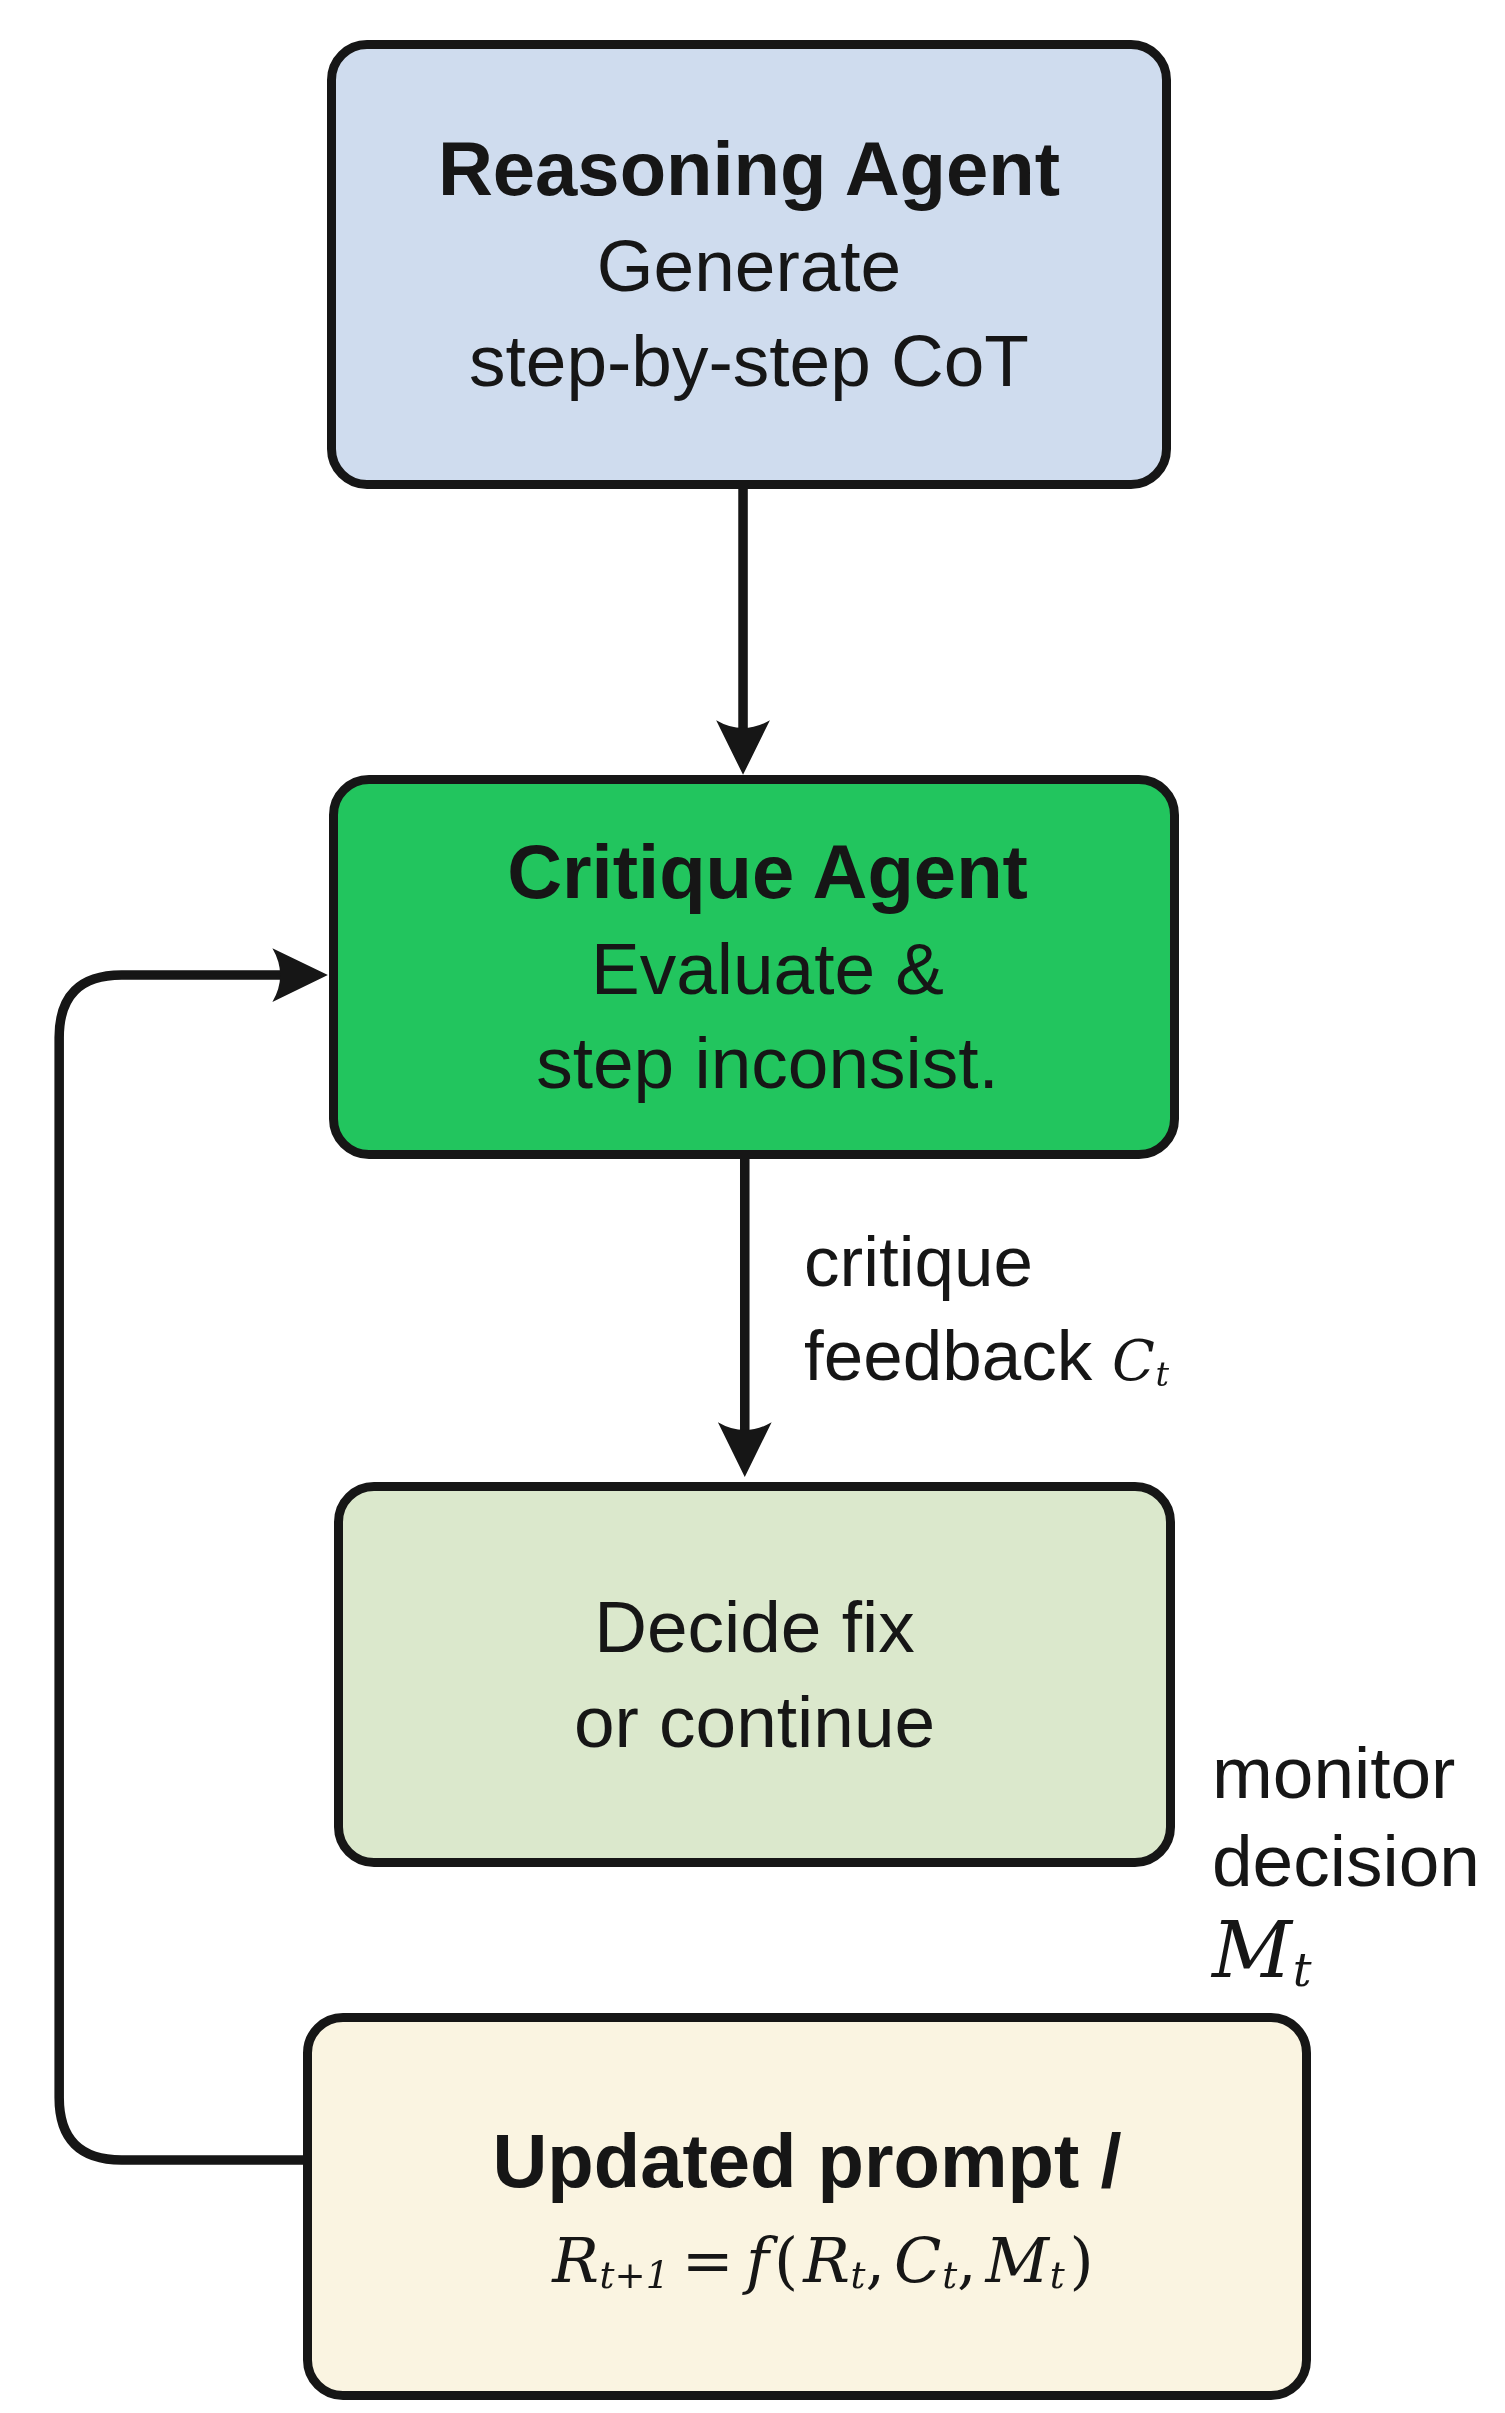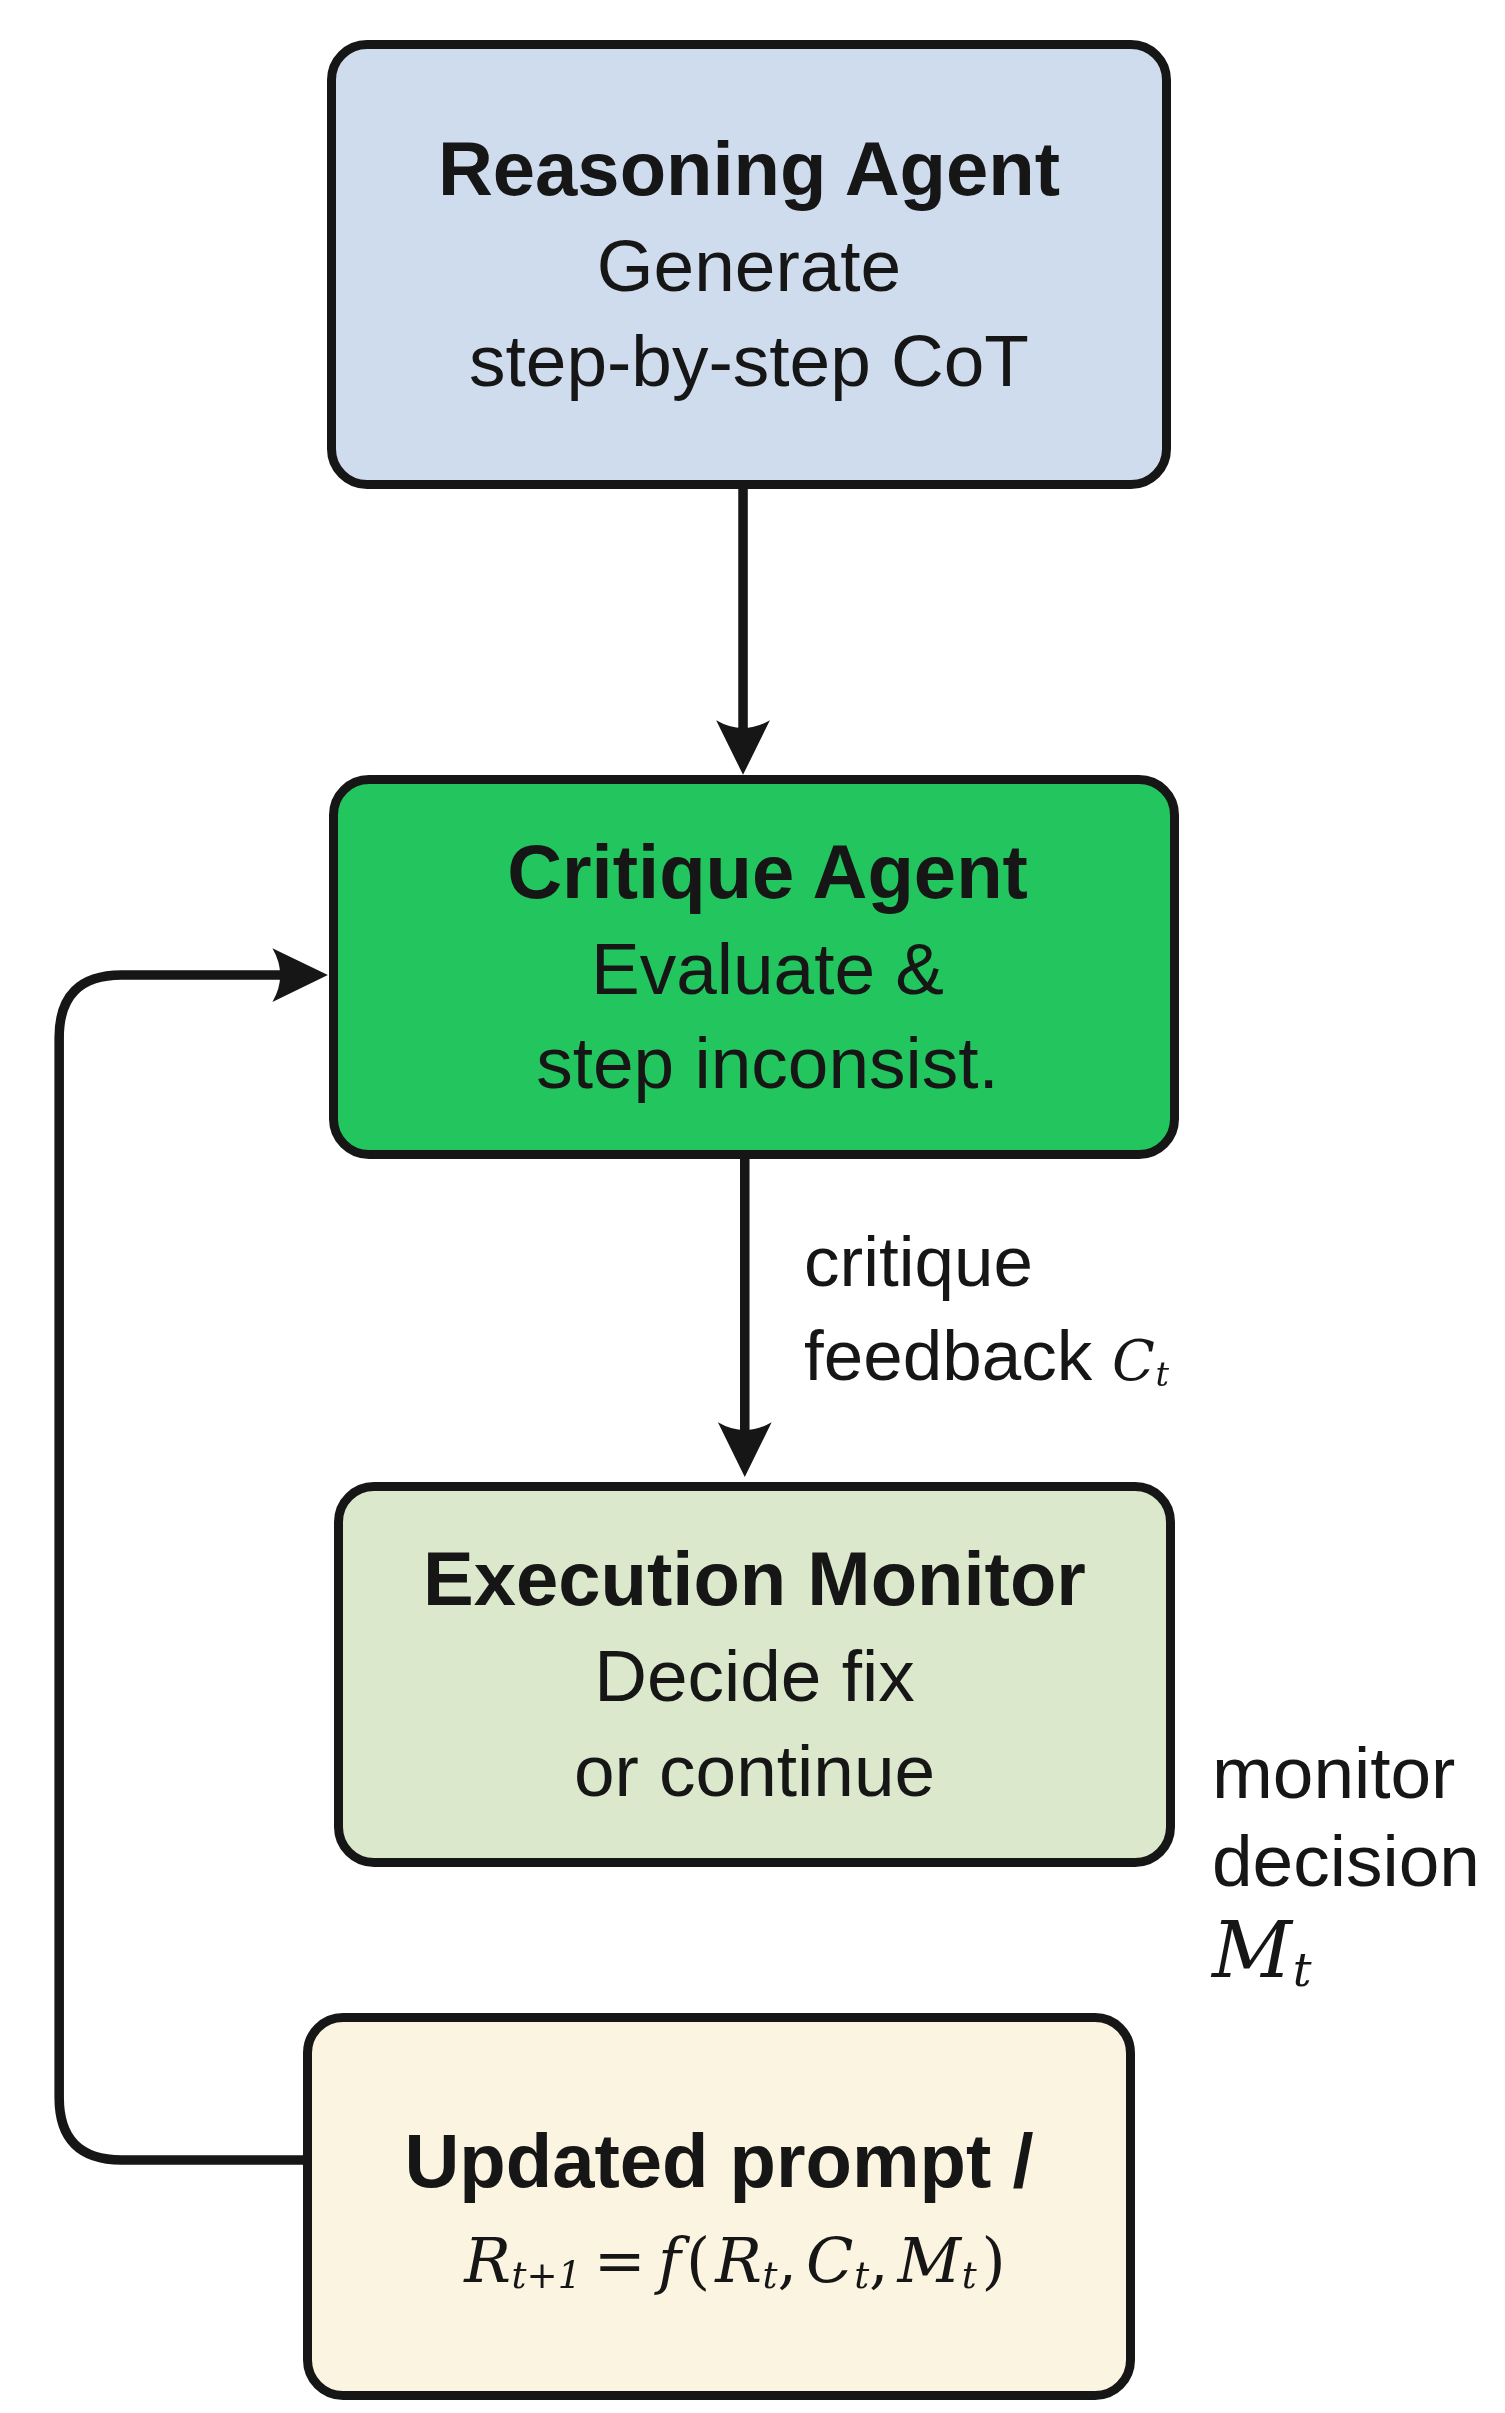--- a/index.html
+++ b/index.html
@@ -38,21 +38,21 @@
     font-size: 76px;
     line-height: 1.3;
   }
   .box-line {
     font-size: 73px;
     line-height: 1.3;
   }
   #box-reasoning { left: 327px; top: 40px;  width: 844px;  height: 449px; }
   #box-critique  { left: 329px; top: 775px; width: 850px;  height: 384px; }
   #box-monitor   { left: 334px; top: 1482px; width: 841px; height: 385px; }
-  #box-updated   { left: 303px; top: 2013px; width: 832px; height: 387px; }
+  #box-updated   { left: 303px; top: 2013px; width: 1008px; height: 387px; }
 
   .edge-label {
     position: absolute;
     font-size: 71px;
     line-height: 1.32;
     z-index: 3;
     white-space: nowrap;
   }
   #label-reasoning-step {
     left: 217px; top: 557px; width: 492px;
@@ -133,21 +133,20 @@
     <div class="box-line">step-by-step CoT</div>
   </div>
 
   <div class="box" id="box-critique" style="background-color: #22c55e; padding-left: 27px;">
     <div class="box-title">Critique Agent</div>
     <div class="box-line">Evaluate &amp;</div>
     <div class="box-line">step inconsist.</div>
   </div>
 
   <div class="box" id="box-monitor" style="background-color: rgb(219, 232, 204);">
-    <div class="box-title">Execution Monitor</div>
     <div class="box-line">Decide fix</div>
     <div class="box-line">or continue</div>
   </div>
 
   <div class="box" id="box-updated" style="background-color: rgb(250, 244, 225);">
     <div class="box-title">Updated prompt /</div>
     <div class="formula">
       <span class="it">R</span><span class="sub">t+1</span><span class="sp-eq">=</span><span class="it">f</span><span class="sp-s">(</span><span class="it sp-s">R</span><span class="sub">t</span><span>,</span><span class="it sp-l">C</span><span class="sub">t</span><span>,</span><span class="it sp-l">M</span><span class="sub">t</span><span class="sp-s">)</span>
     </div>
   </div>

